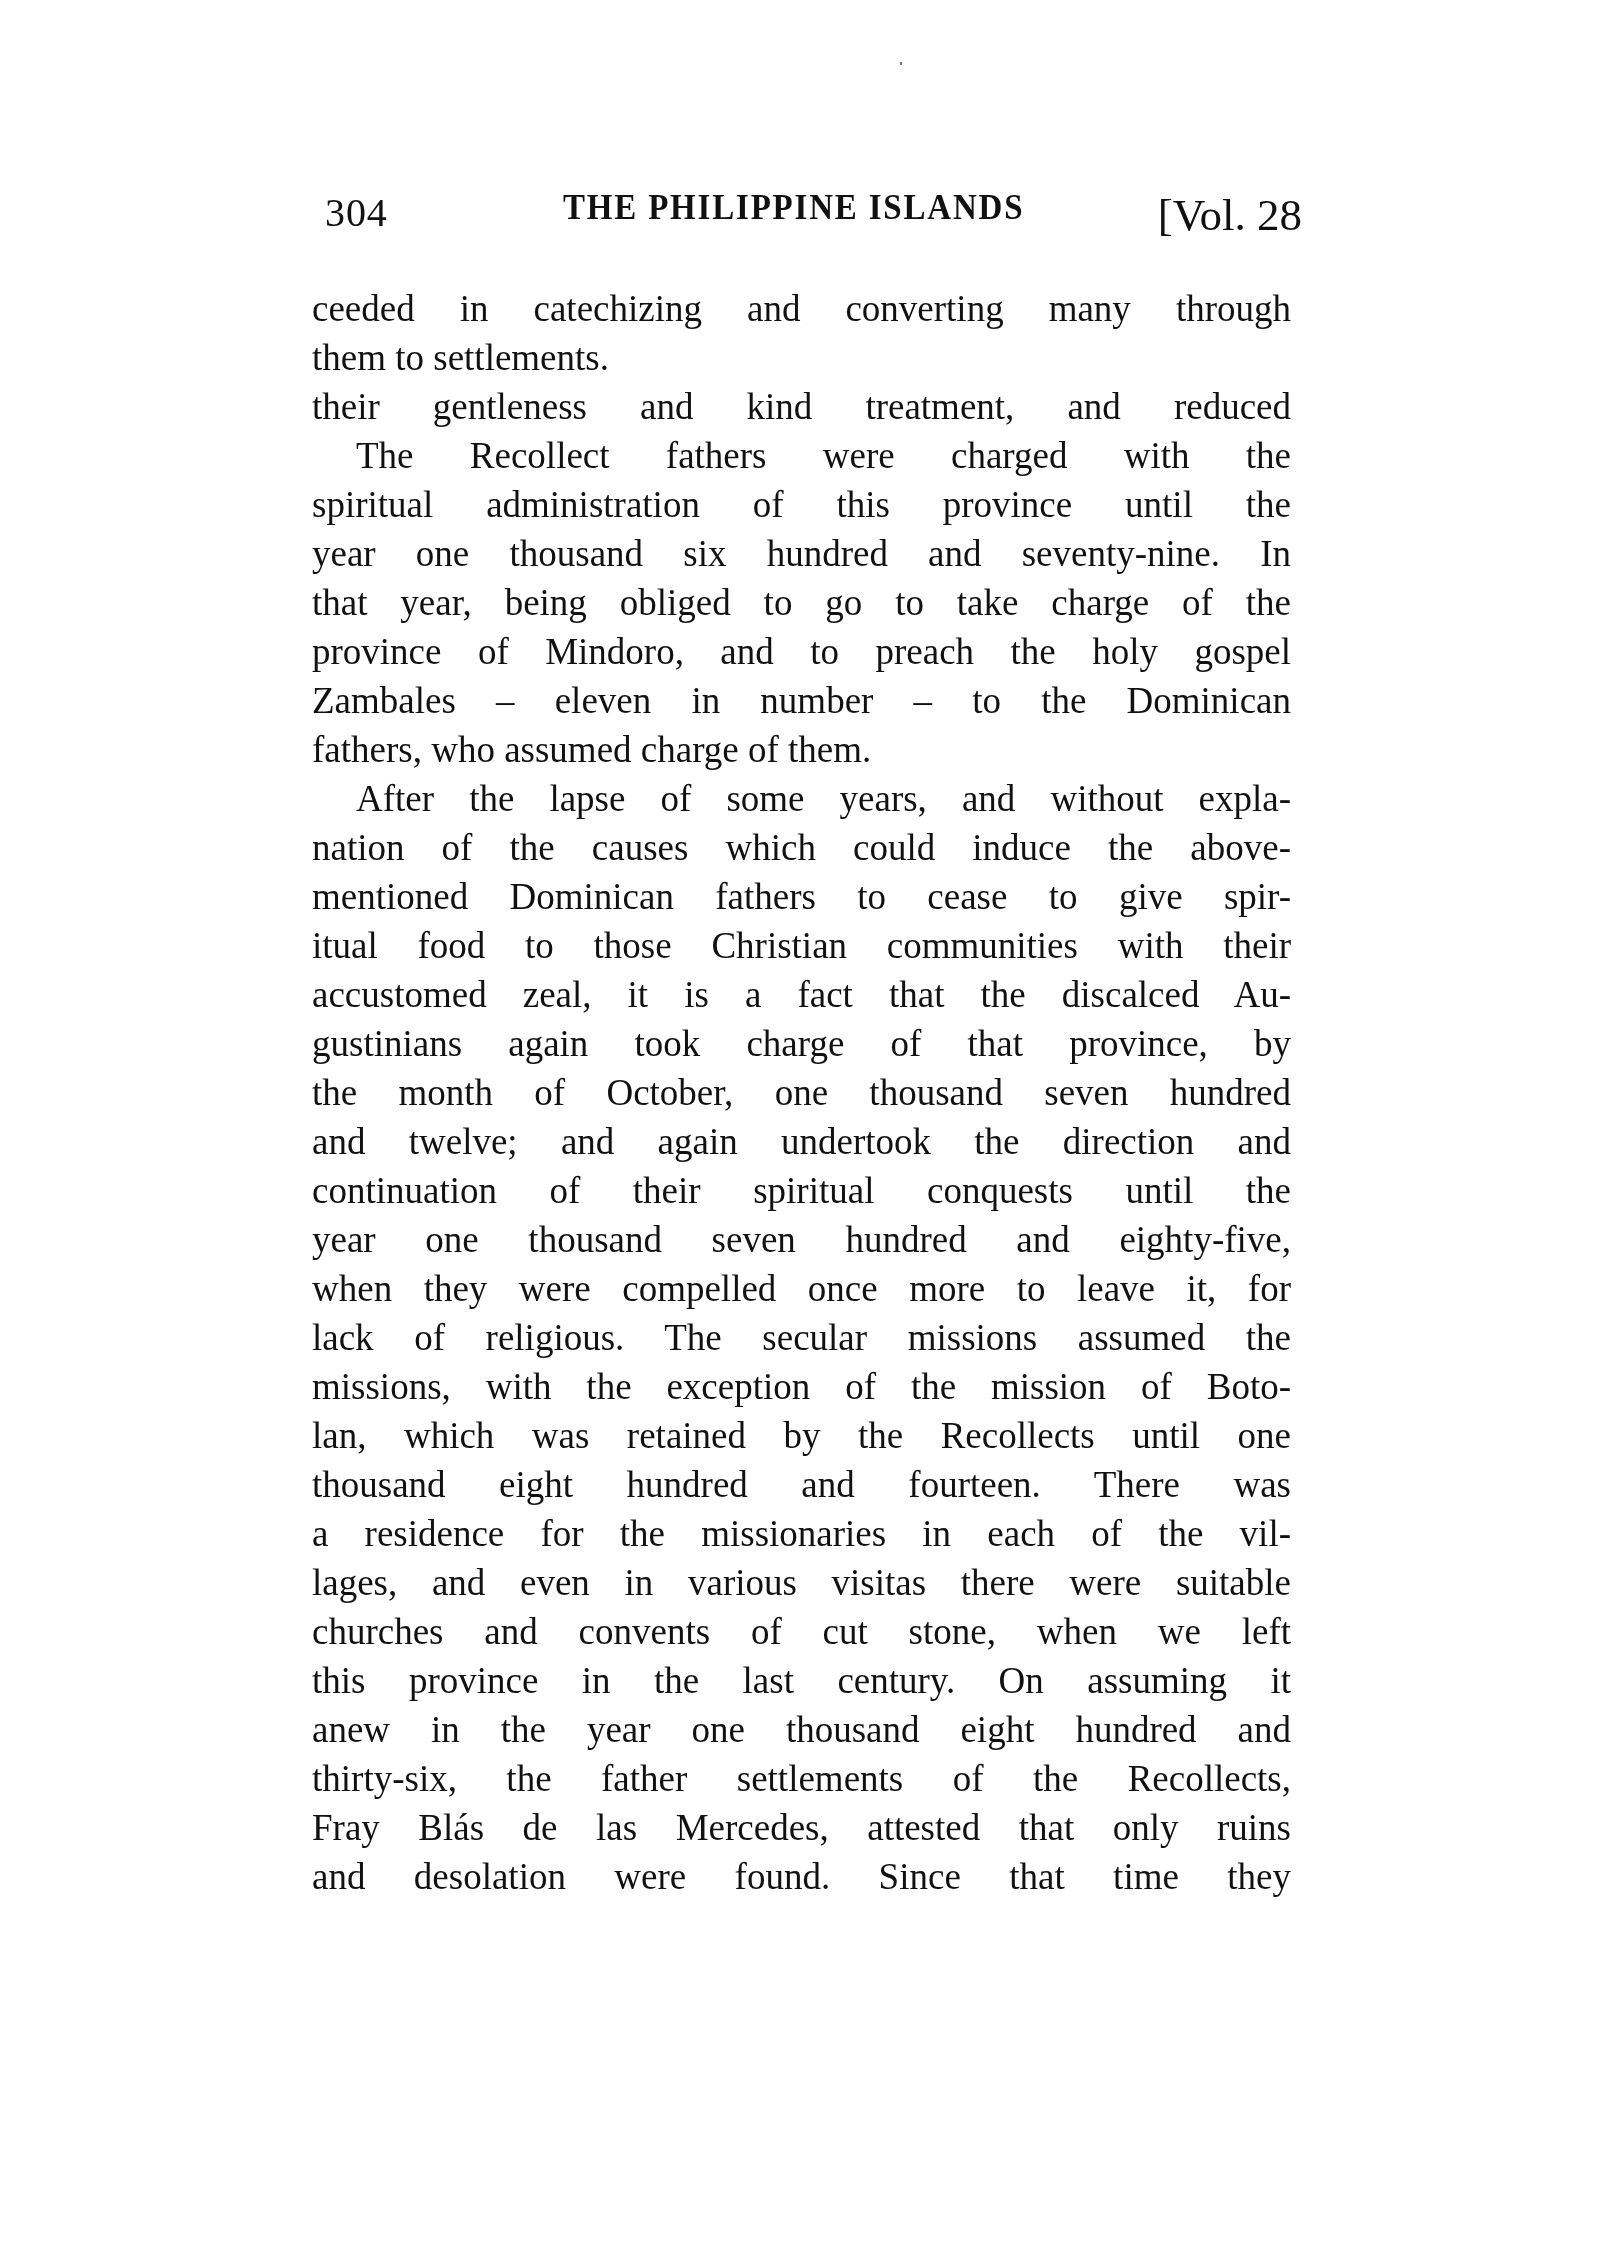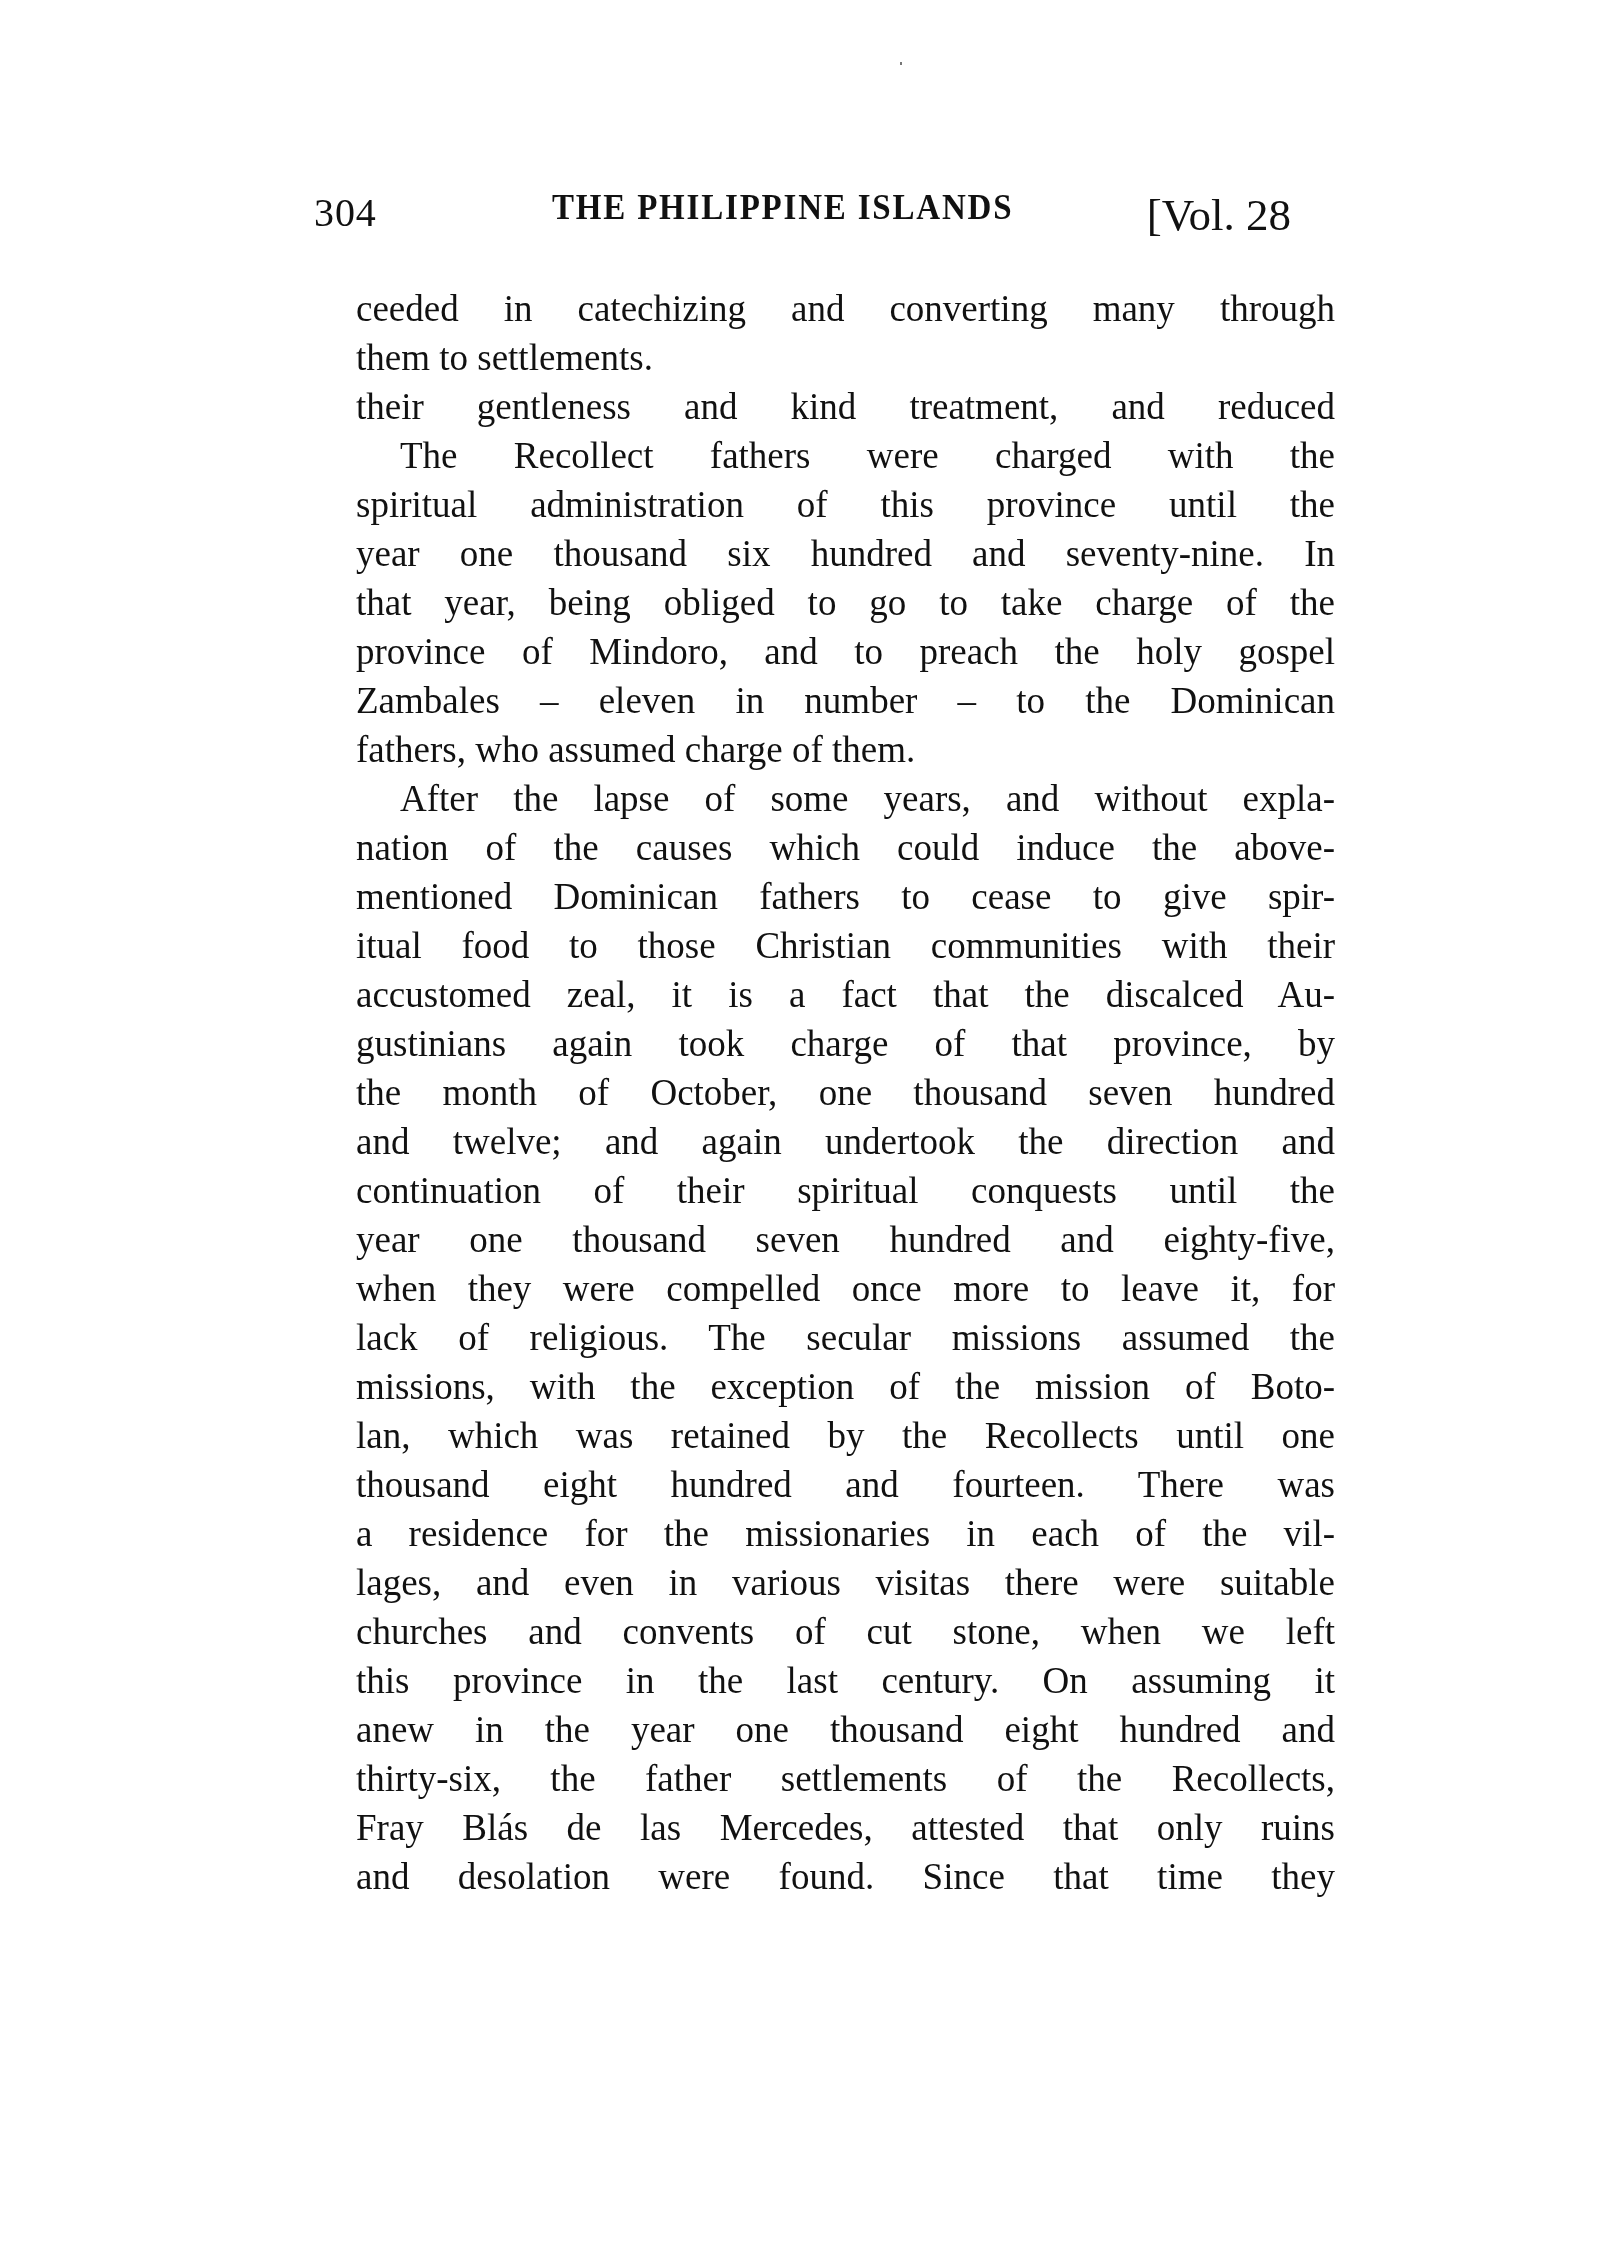--- a/index.html
+++ b/index.html
@@ -1,31 +1,31 @@
 <!DOCTYPE html>
 <html style="font-size:14.5px"><head>
 <meta charset="utf-8">
 <style>
   html, body { margin: 0; padding: 0; background: #ffffff; }
   body {
     width: 1624px; height: 2264px; position: relative; overflow: hidden;
     font-family: "Liberation Serif", "DejaVu Serif", serif; color: #111;
   }
   .page-header {
-    position: absolute; left: 314px; top: 189px; width: 977px; height: 55px;
+    position: absolute; left: 325px; top: 189px; width: 977px; height: 55px;
   }
   .page-header span { position: absolute; top: 0; }
   .page-number { left: 0; font-size: 40px; letter-spacing: 0.9px; }
   .running-title {
     left: 238px; font-size: 33px; letter-spacing: 1.8px; font-weight: bold; top: 5.5px;
     transform: scaleY(1.1);
   }
   .volume { right: 0; font-size: 45px; top: 3.6px; }
   .body-text {
-    position: absolute; left: 312px; top: 284px; width: 979px; margin-left: 44px;
+    position: absolute; left: 312px; top: 284px; width: 979px;
   }
   .line {
     display: block; height: 49px; line-height: 49px;
     font-size: 37px; white-space: nowrap;
     text-align: justify; text-align-last: justify;
   }
   .line.last { text-align-last: left; }
   .line.indent { padding-left: 44px; }
   .speck { position: absolute; left: 900px; top: 62px; width: 1.8px; height: 2.7px; background: #777; }
 </style>

